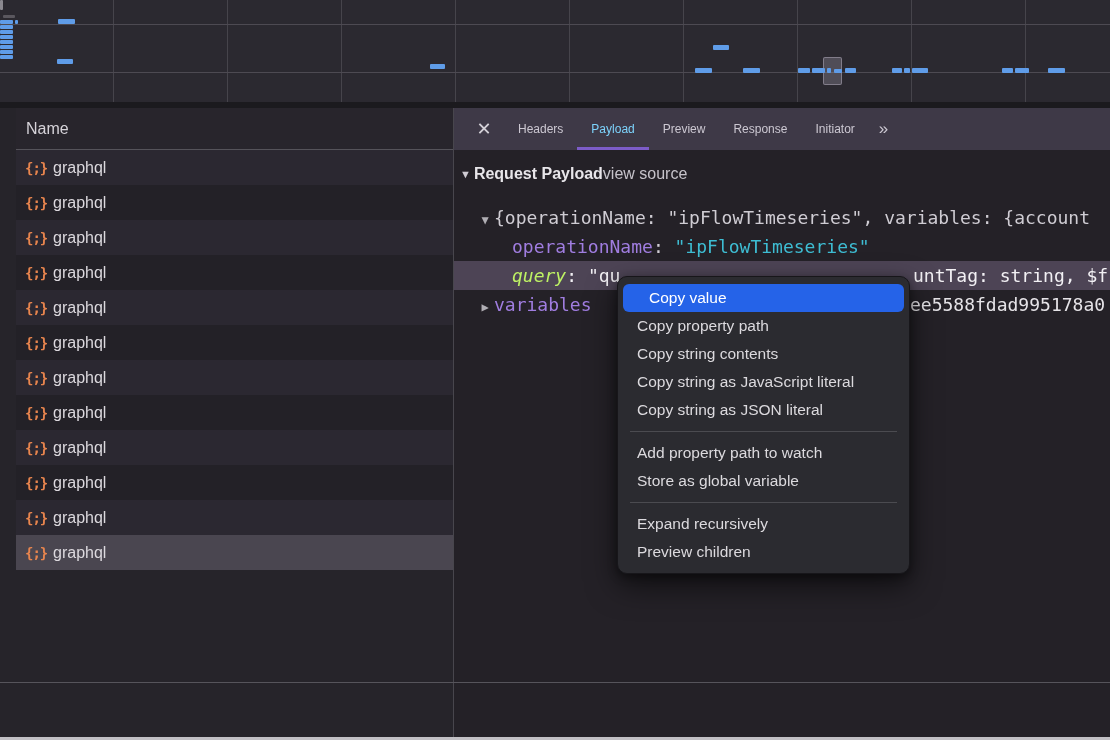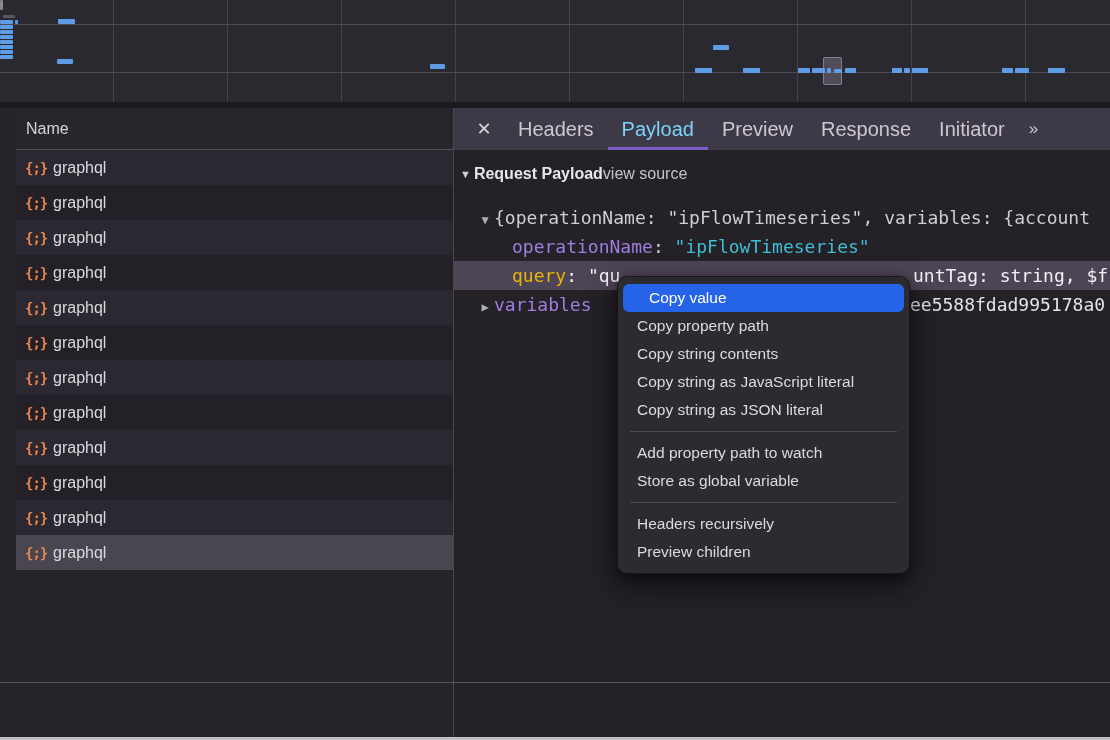--- a/index.html
+++ b/index.html
@@ -33,21 +33,21 @@
 
   
   .v-divider { position:absolute; left:453px; top:108px; bottom:3px; width:1px; background:#48464d; z-index:5; }
 
   
   .detail-panel { position:absolute; left:454px; top:108px; right:0; bottom:0; background:#242127; }
   .tab-bar { height:42px; background:#3e3947; display:flex; align-items:stretch;
     padding-left:10px; }
   .tab-close { width:40px; display:flex; align-items:center; justify-content:center;
     color:#d4d1d8; font-size:18px; cursor:pointer; }
-  .tab { display:flex; align-items:center; padding:4px 14px; color:#ccc8d2; font-size:20px;
+  .tab { display:flex; align-items:center; padding:4px 14px; color:#ccc8d2; font-size:12px;
     box-sizing:border-box; border-bottom:3px solid transparent; border-top:3px solid transparent; }
   .tab.active { color:#7dd3fc; border-bottom-color:#7c5cc8; }
   .tab-overflow { display:flex; align-items:center; padding:0 10px; color:#ccc8d2;
     font-size:17px; letter-spacing:-2px; }
 
   
   .payload-body { position:relative; height:532px; overflow:hidden; }
   .section-header { position:absolute; top:15px; left:6px; display:flex; align-items:center; }
   .tri { color:#cfccd3; font-size:11px; margin-right:3px; }
   .section-title { color:#e8e6ea; font-size:16px; font-weight:bold; }
@@ -56,21 +56,21 @@
   .payload-tree { position:absolute; top:53px; left:0; right:0;
     font-family:"DejaVu Sans Mono", monospace; font-size:18px; color:#d2cfd6; }
   .tree-row { position:relative; height:29px; line-height:29px; white-space:nowrap; overflow:hidden; }
   .tree-row .arrow { color:#b0aeb4; font-size:12px; display:inline-block; width:18px; text-align:center; }
   .indent-1 { padding-left:22px; }
   .indent-2 { padding-left:58px; }
   .key { color:#a07de0; }
   .str { color:#3ebdd3; }
   .preview { color:#cfccd3; }
   .tree-row.highlighted { background:#4d4455; }
-  .tree-row.highlighted .key { color:#eab308; }
+  .tree-row.highlighted .key { color:#bef264;font-style:italic; }
   .tree-row.highlighted .plain { color:#f2f0f4; }
   .frag-right { position:absolute; top:0; }
   .q-frag { left:459px; color:#f2f0f4; }
   .v-frag { left:456px; color:#e6e4e8; }
 
   
   .bottom-divider { position:absolute; left:0; top:682px; width:1110px; height:1px; background:#56545b; z-index:6; }
   .bottom-edge { position:absolute; left:0; bottom:0; width:1110px; height:3px; background:#c2c0c5; z-index:7; }
 
   
@@ -230,17 +230,17 @@
   <div class="context-menu">
     <div class="menu-item highlighted">Copy value</div>
     <div class="menu-item">Copy property path</div>
     <div class="menu-item">Copy string contents</div>
     <div class="menu-item">Copy string as JavaScript literal</div>
     <div class="menu-item">Copy string as JSON literal</div>
     <div class="menu-sep"></div>
     <div class="menu-item">Add property path to watch</div>
     <div class="menu-item">Store as global variable</div>
     <div class="menu-sep"></div>
-    <div class="menu-item">Headers recursively</div>
+    <div class="menu-item">Expand recursively</div>
     <div class="menu-item">Preview children</div>
   </div>
 
 </div>
 
 </body></html>

